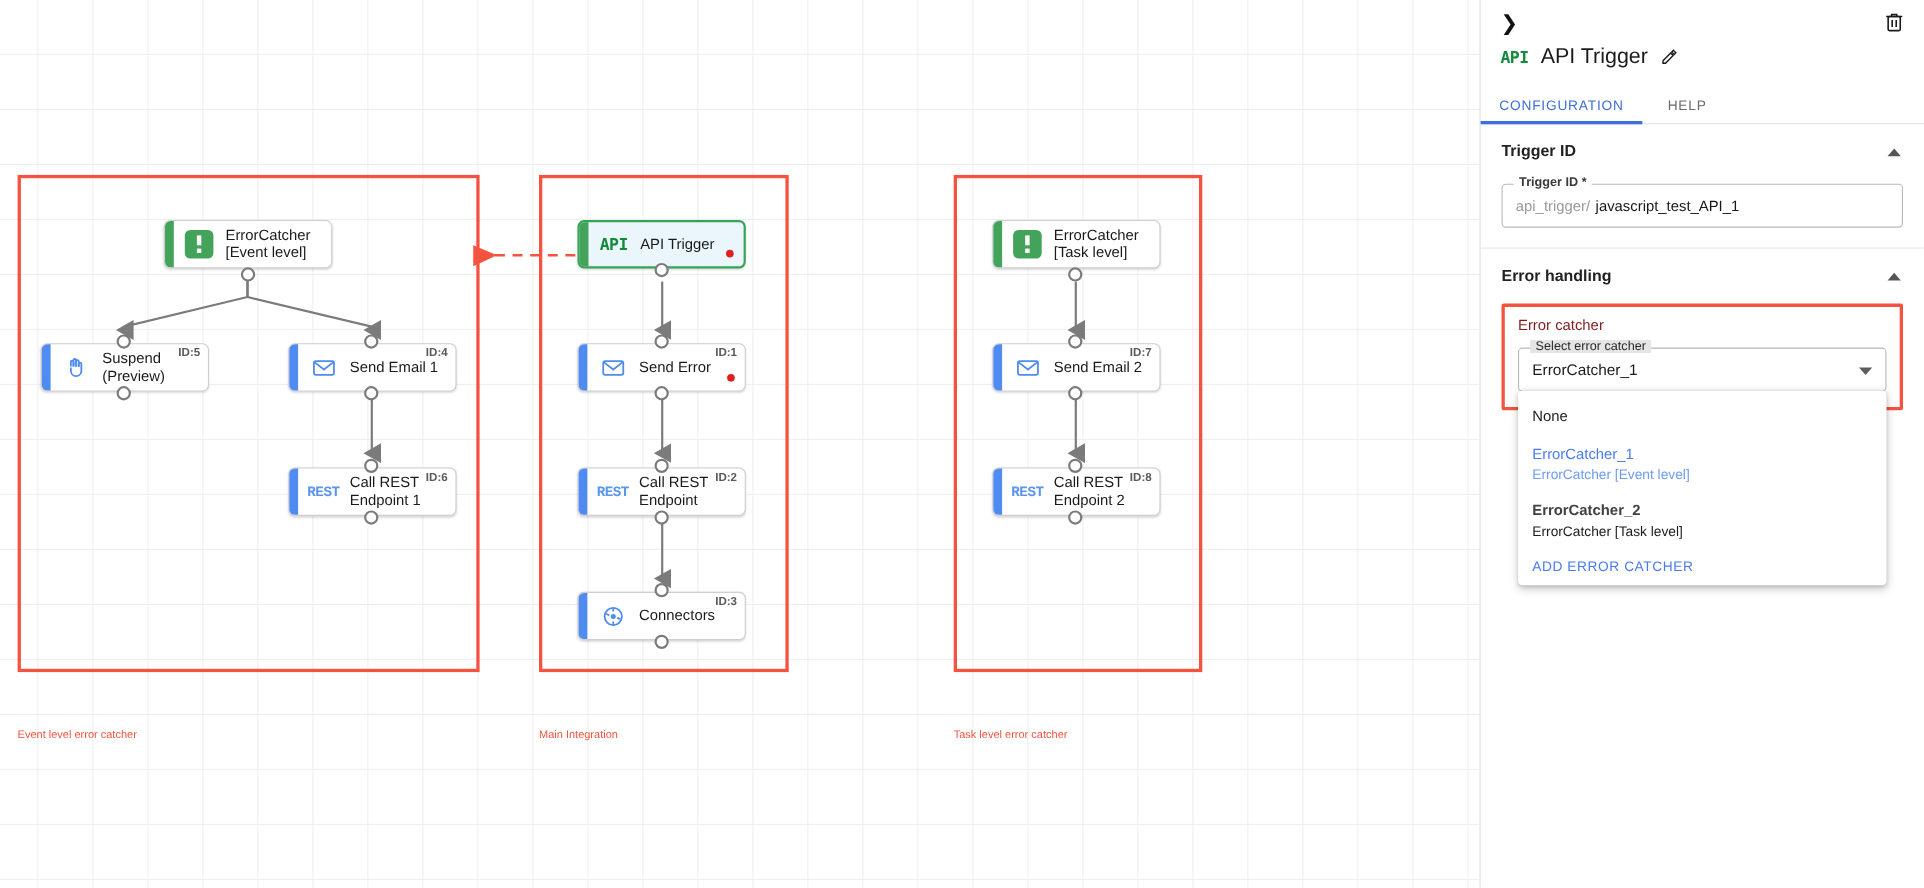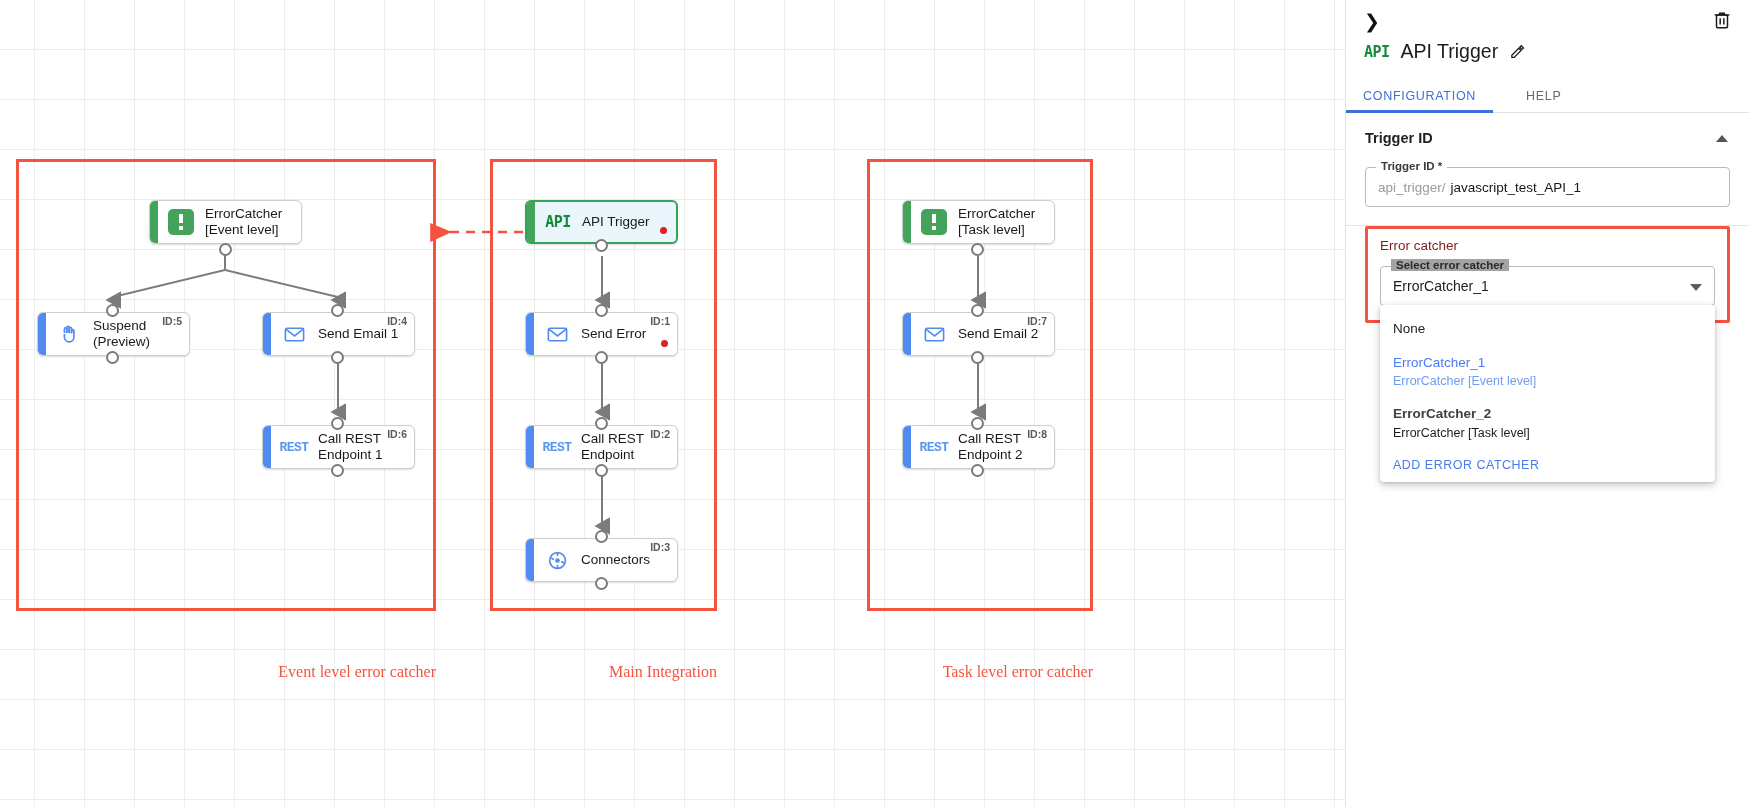--- a/index.html
+++ b/index.html
@@ -25,24 +25,23 @@
 
   
   .group-frame {
     position: absolute;
     border: 3px solid #f4533f;
     background: transparent;
   }
   .group-label {
     position: absolute;
     color: #f4533f;
-    font-size: 16px;
-    text-align: right;
+    font-size: 10px;
+    text-align: left;
     white-space: nowrap;
-    font-family: Liberation Serif, serif;
   }
 
   
   .node {
     position: absolute;
     height: 44px;
     background: #ffffff;
     border: 1px solid #cfcfcf;
     border-radius: 6px;
     display: flex;
@@ -142,21 +141,21 @@
   .title-row {
     position: absolute; left: 18px; top: 40px;
     display: flex; align-items: center; gap: 11px;
   }
   .title-row .api-mark { font-size: 15px; }
   .title-row .ttl { font-size: 19.5px; color: #1b1b1b; }
   .pencil { width: 17px; height: 17px; cursor: pointer; }
 
   .tabs {
     position: relative;
-    display: flex; gap: 16px;
+    display: flex; gap: 6px;
     border-bottom: 1px solid #e3e3e3;
     height: 33px;
   }
   .tab {
     font-size: 12.5px; letter-spacing: 0.7px;
     color: #6b6b6b;
     padding: 0 17px;
     display:flex; align-items:center;
     cursor: pointer;
     position: relative;
@@ -223,22 +222,22 @@
   .select-field {
     position: relative;
     height: 40px;
     border: 1px solid #b9b9b9;
     border-radius: 4px;
     display:flex; align-items:center;
     padding: 0 12px;
     cursor: pointer;
   }
   .select-field .legend {
-    position:absolute; top:-8px; left:10px; background:#a3a3a3;
-    padding: 0 5px; font-size: 11.5px; color:#2b2b2b; font-weight: bold;
+    position:absolute; top:-8px; left:10px; background:#e5e5e5;
+    padding: 0 5px; font-size: 11.5px; color:#2b2b2b; font-weight: normal;
   }
   .select-field .sel-val { font-size: 14px; color:#1b1b1b; }
   .caret-down {
     position:absolute; right: 12px; top: 17px;
     width: 0; height: 0;
     border-left: 6px solid transparent;
     border-right: 6px solid transparent;
     border-top: 7px solid #5d5d5d;
   }
 
@@ -502,20 +501,24 @@
       </div>
       <div class="field" style="margin-top:4px; margin-bottom:18px;">
         <span class="legend">Trigger ID *</span>
         <span class="prefix">api_trigger/</span>
         <span class="value">javascript_test_API_1</span>
       </div>
     </div>
     <hr class="divider">
 
     <div class="section">
+      <div class="section-head">
+        <span>Error handling</span>
+        <span class="caret-up"></span>
+      </div>
 
       <div class="err-box">
         <div class="err-title">Error catcher</div>
 
         <div class="select-field">
           <span class="legend">Select error catcher</span>
           <span class="sel-val">ErrorCatcher_1</span>
           <span class="caret-down"></span>
         </div>
 

